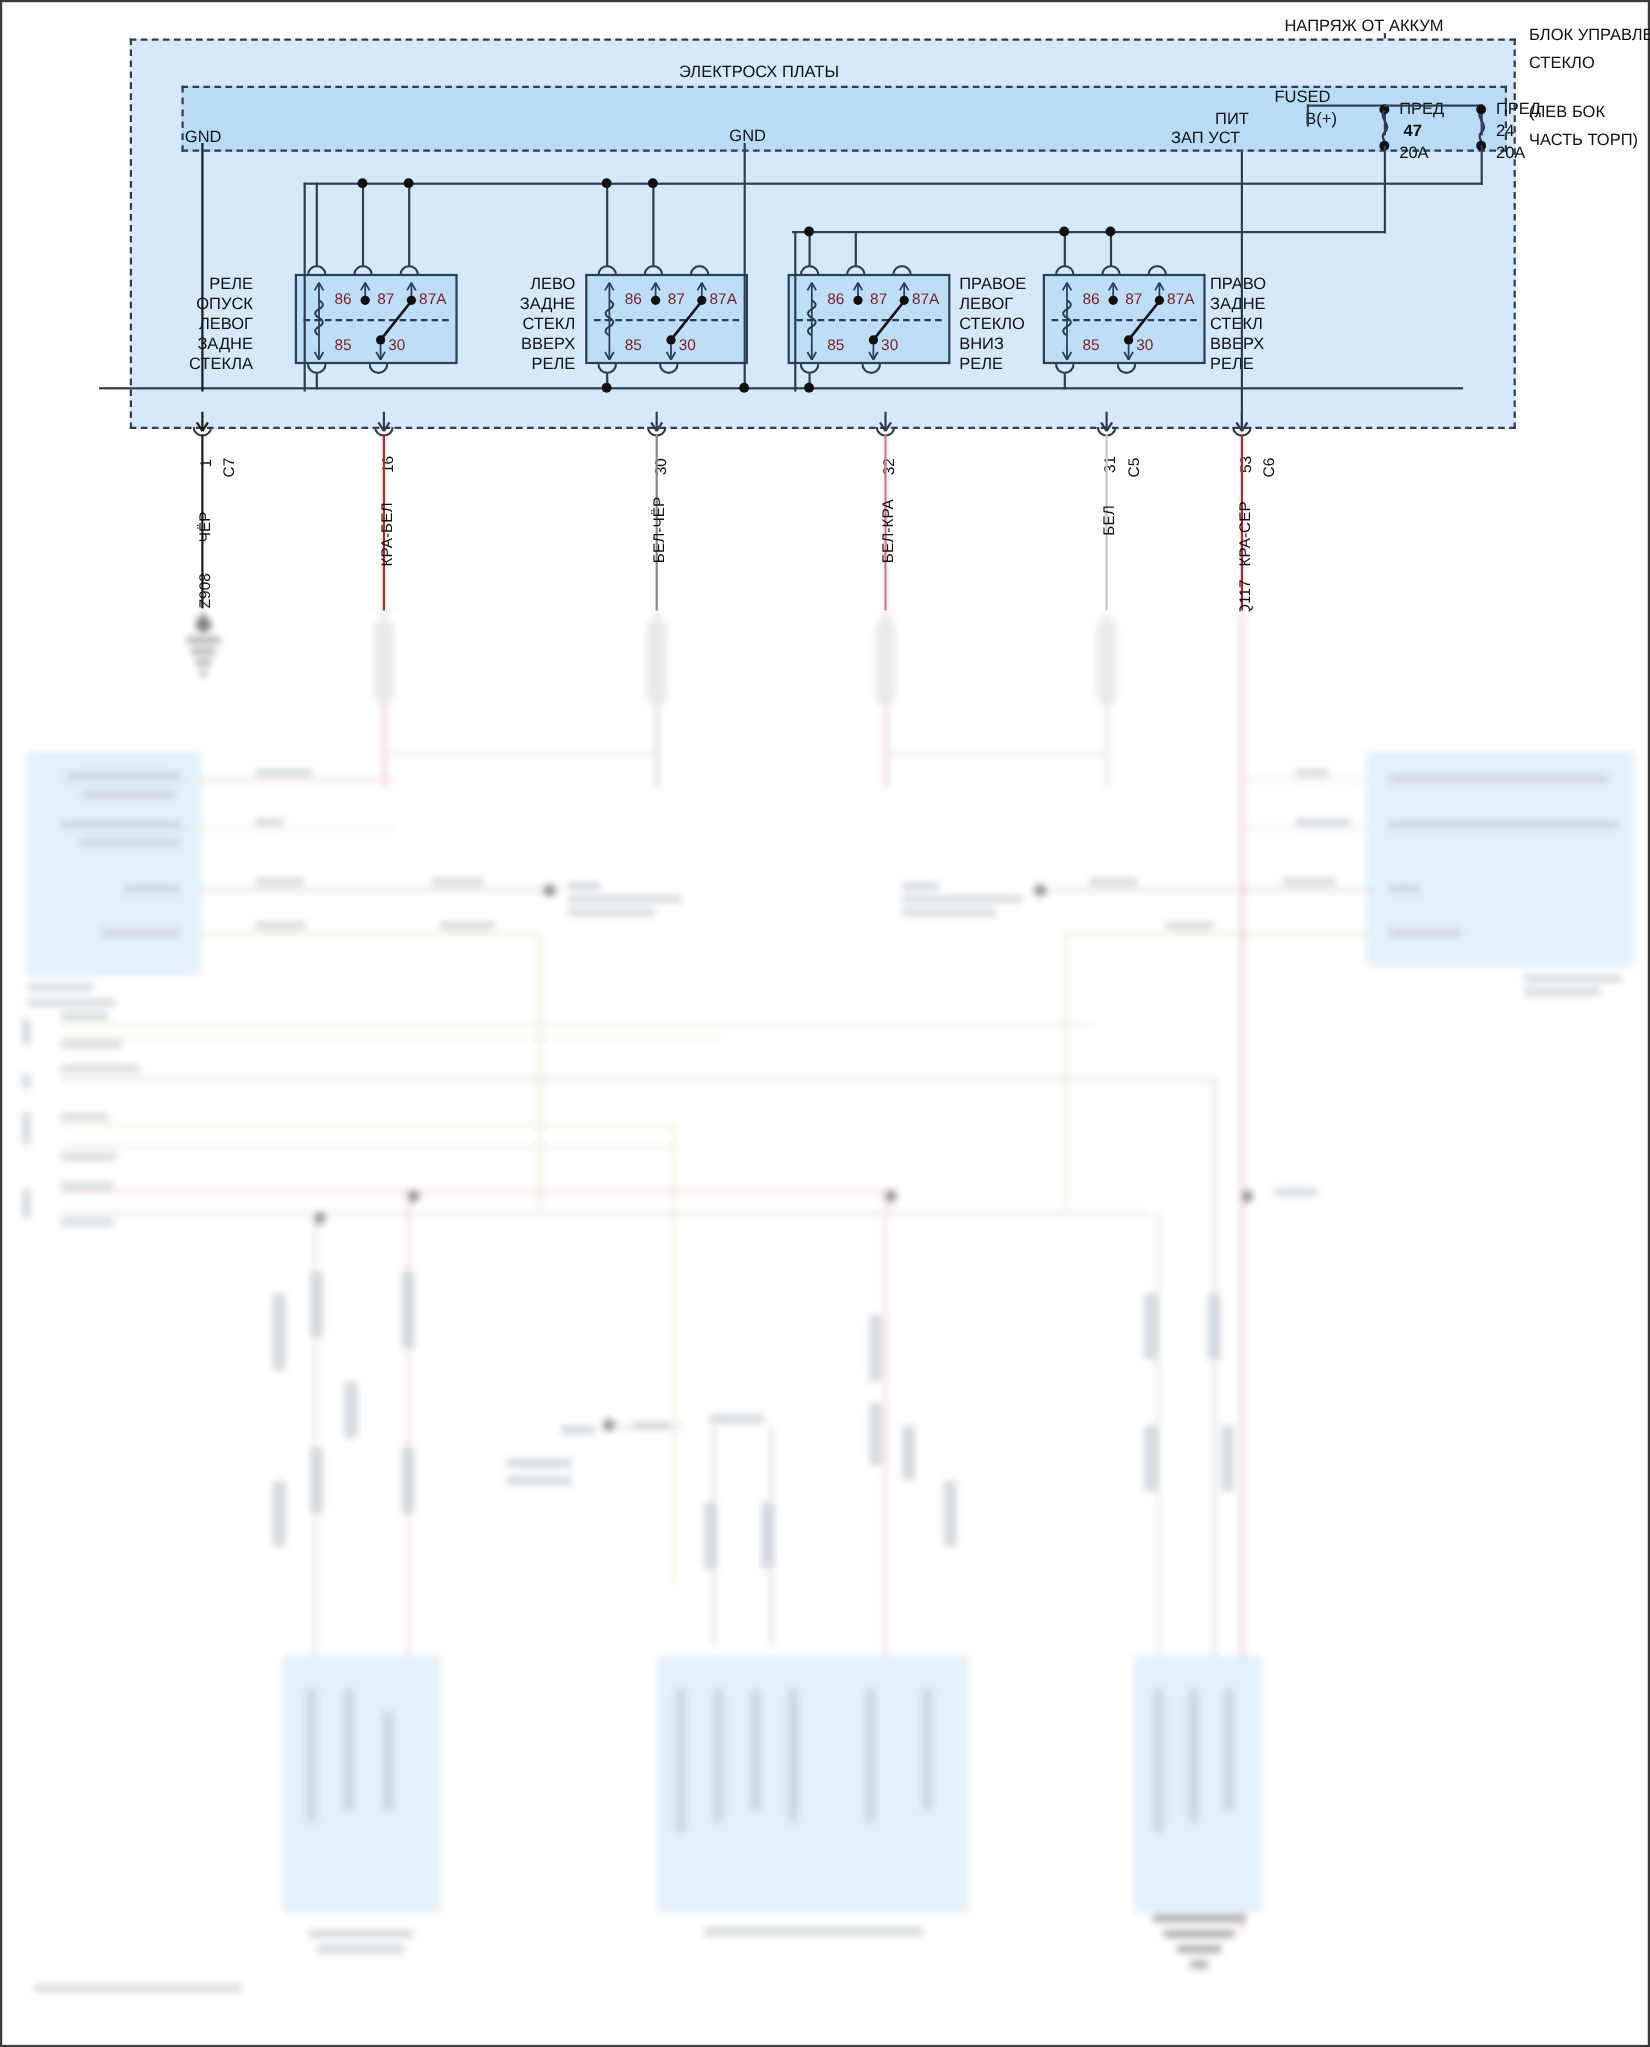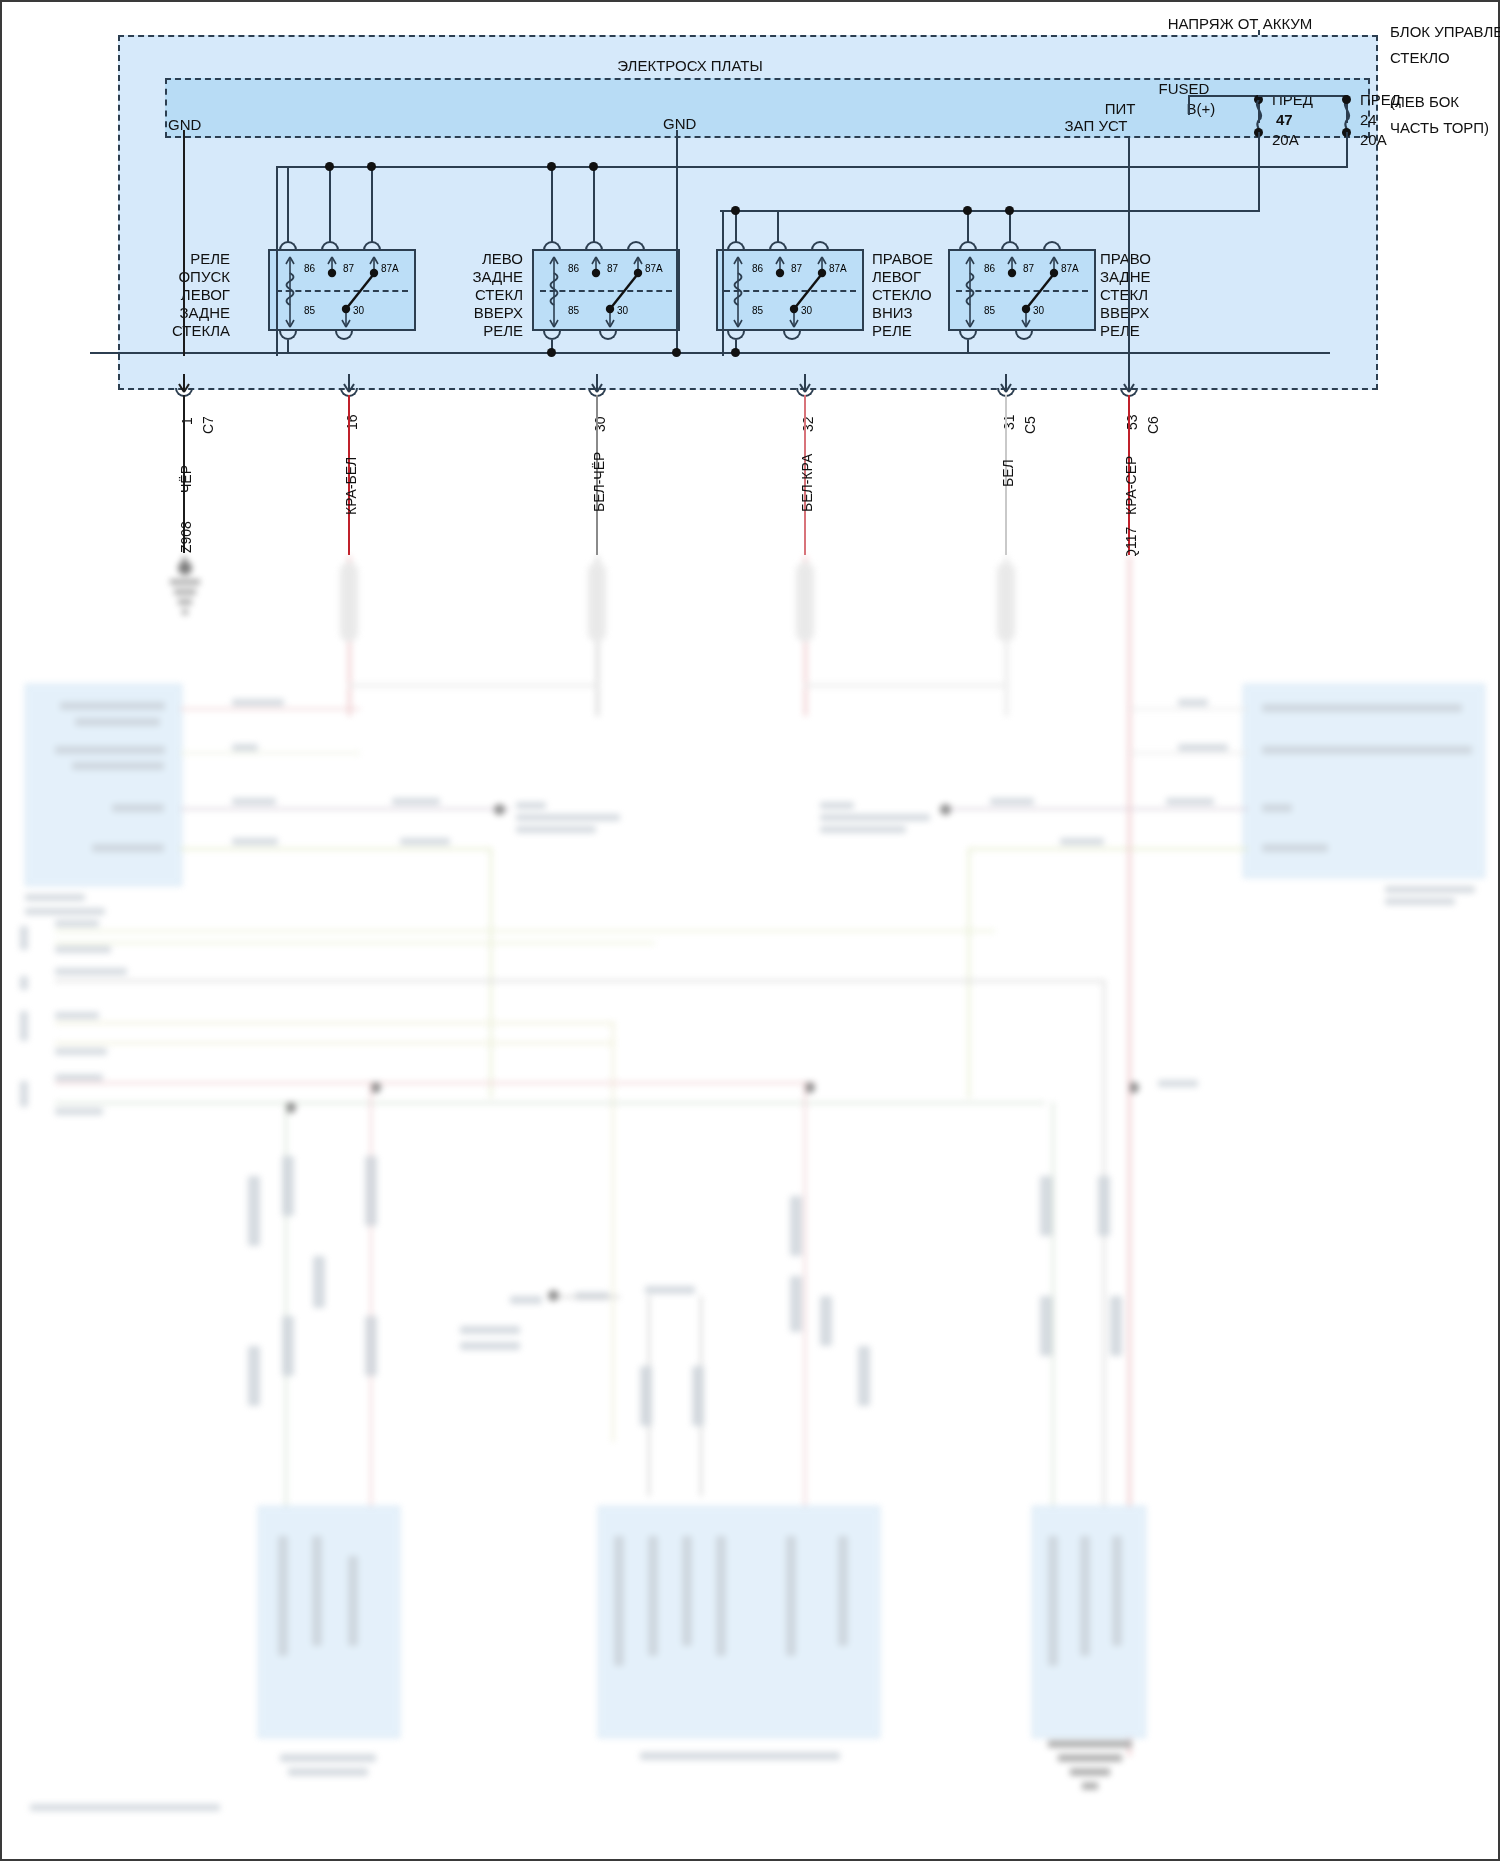--- a/index.html
+++ b/index.html
@@ -20,21 +20,21 @@
     background:#b8dcf5;border:2px dashed #2c3e50;box-sizing:border-box;}
 
   .lbl{position:absolute;color:#111;white-space:nowrap;font-size:15px;line-height:1.28;}
   .lbl.c{text-align:center;}
   .lbl.r{text-align:right;}
 
   
   .relay{position:absolute;width:148px;height:82px;background:#bcdef7;
     border:2px solid #2c3e50;box-sizing:border-box;}
   .relay .dash{position:absolute;left:6px;right:6px;top:39px;border-top:2px dashed #2c3e50;}
-  .relay .pinlbl{position:absolute;font-size:10px;color:#000000;}
+  .relay .pinlbl{position:absolute;font-size:14px;color:#7f1d1d;}
 
   
   .ln{position:absolute;background:#2c3e50;}
   .lnh{height:2px;}
   .lnv{width:2px;}
   .lnred{background:#c0202a;}
   .lngray{background:#8a8a8a;}
   .lnblk{background:#1b1b1b;}
 
   .dot{position:absolute;width:9px;height:9px;border-radius:50%;background:#111;}

